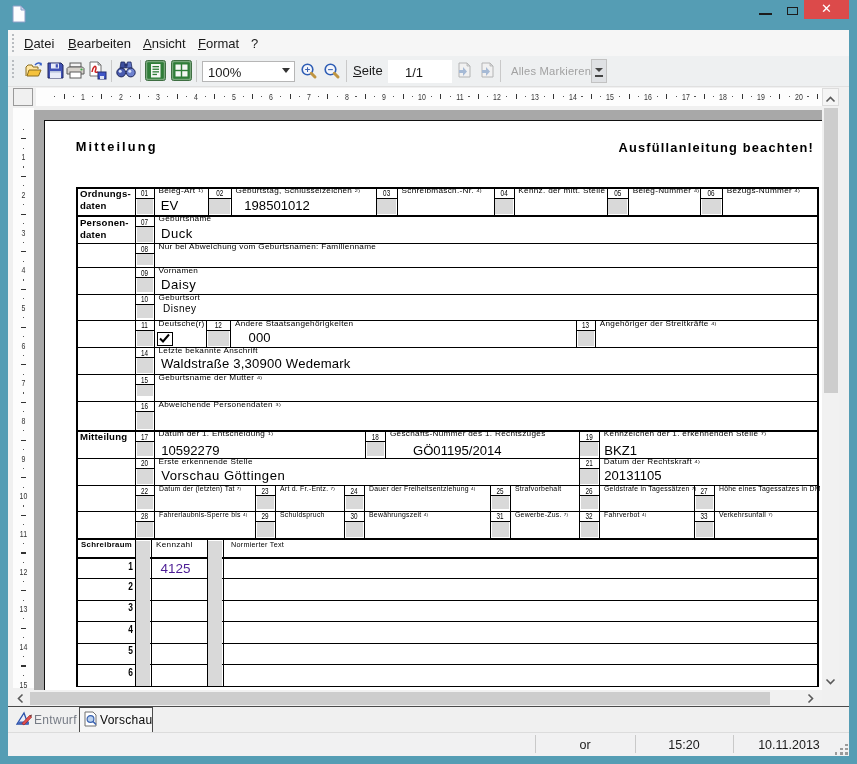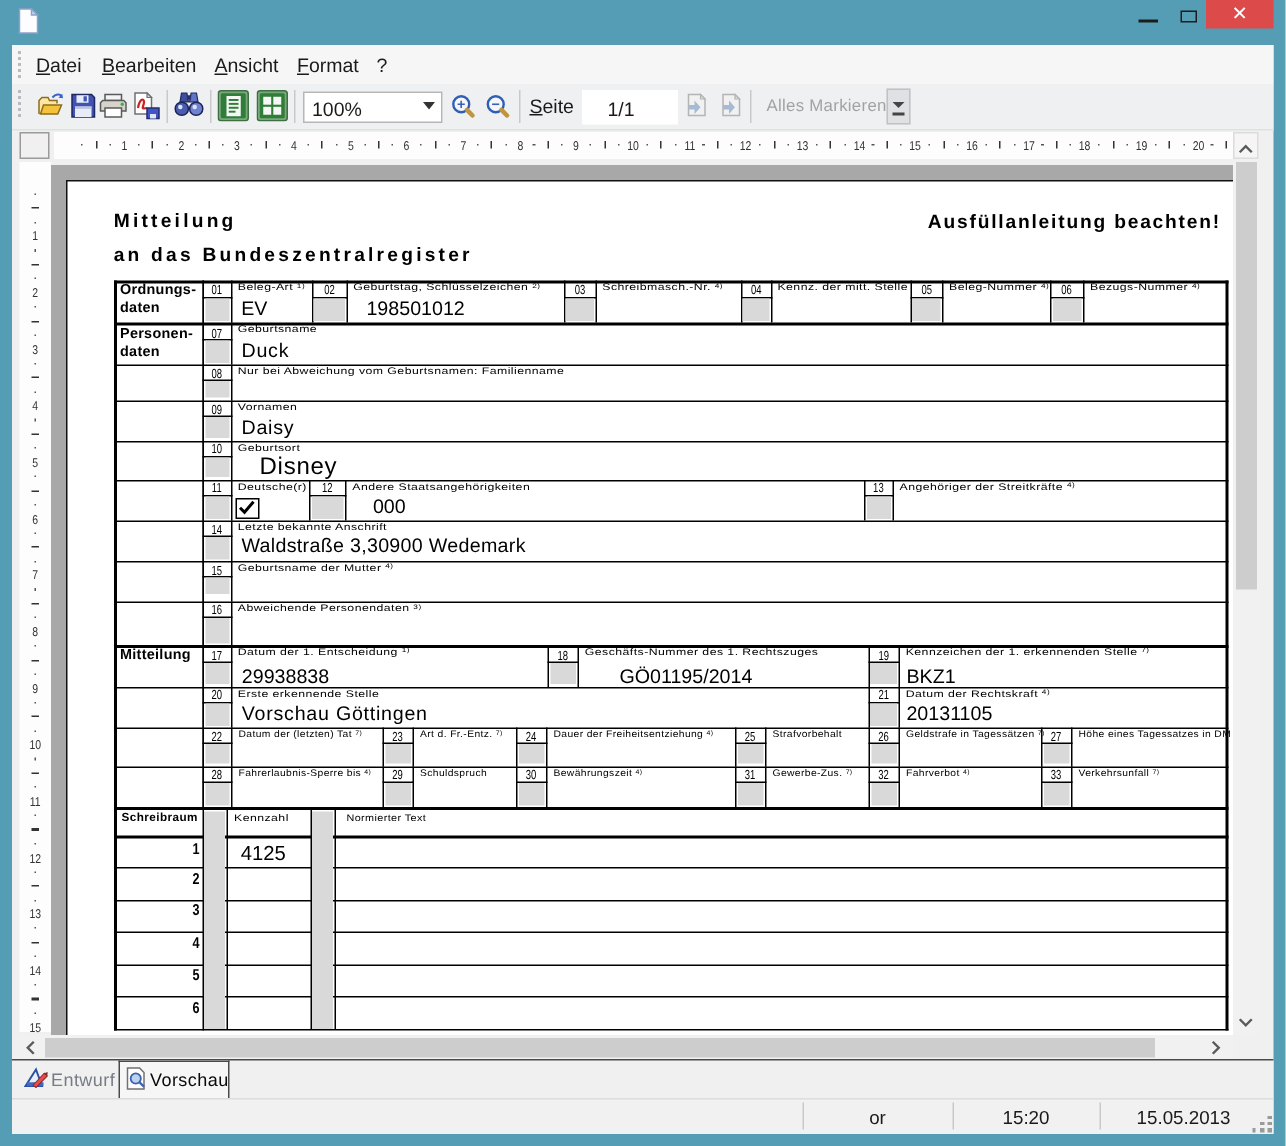--- a/index.html
+++ b/index.html
@@ -300,29 +300,28 @@
 <circle cx="6.5" cy="8" r="3.4" fill="#bcd2ee" stroke="#3a62b0" stroke-width="1.2"></circle>
 <line x1="9" y1="10.5" x2="12" y2="13.5" stroke="#3a62b0" stroke-width="1.6"></line>
     </svg>
 <div style="position:absolute;left:100px;top:712.8px;white-space:nowrap;font-size:12px;color:#0a0a0a;letter-spacing:0.3px;">Vorschau</div>
 <div style="position:absolute;left:8px;top:732px;width:841px;height:24px;background:#f1f1f2;border-top:1px solid #dcdcdc;box-sizing:border-box;"></div>
 <div style="position:absolute;left:535px;top:735px;width:1px;height:18px;background:#c9c9c9;"></div>
 <div style="position:absolute;left:635px;top:735px;width:1px;height:18px;background:#c9c9c9;"></div>
 <div style="position:absolute;left:733px;top:735px;width:1px;height:18px;background:#c9c9c9;"></div>
 <div style="position:absolute;left:535px;top:738px;white-space:nowrap;width:100px;text-align:center;font-size:12.5px;color:#1a1a1a;">or</div>
 <div style="position:absolute;left:635px;top:738px;white-space:nowrap;width:98px;text-align:center;font-size:12.5px;color:#1a1a1a;">15:20</div>
-<div style="position:absolute;left:733px;top:738px;white-space:nowrap;width:112px;text-align:center;font-size:12.5px;color:#1a1a1a;">15.05.2013</div>
+<div style="position:absolute;left:733px;top:738px;white-space:nowrap;width:112px;text-align:center;font-size:12.5px;color:#1a1a1a;">10.11.2013</div>
 <div style="position:absolute;left:835.0px;top:752.3px;width:2.4px;height:2.4px;background:#9a9a9a;"></div>
 <div style="position:absolute;left:840.2px;top:747.9px;width:2.4px;height:2.4px;background:#9a9a9a;"></div>
 <div style="position:absolute;left:840.2px;top:752.3px;width:2.4px;height:2.4px;background:#9a9a9a;"></div>
 <div style="position:absolute;left:845.4px;top:743.5px;width:2.4px;height:2.4px;background:#9a9a9a;"></div>
 <div style="position:absolute;left:845.4px;top:747.9px;width:2.4px;height:2.4px;background:#9a9a9a;"></div>
 <div style="position:absolute;left:845.4px;top:752.3px;width:2.4px;height:2.4px;background:#9a9a9a;"></div>
 <div style="position:absolute;left:75.8px;top:139.2px;white-space:nowrap;font-size:12.8px;font-weight:bold;color:#000;letter-spacing:2.15px;">Mitteilung</div>
-<div style="position:absolute;left:75.8px;top:162.2px;white-space:nowrap;font-size:12.8px;font-weight:bold;color:#000;letter-spacing:2.15px;">an das Bundeszentralregister</div>
 <div style="position:absolute;left:614px;top:139.6px;width:200px;text-align:right;font-size:12.8px;font-weight:bold;color:#000;letter-spacing:1.2px;white-space:nowrap;">Ausfüllanleitung beachten!</div>
 <div style="position:absolute;left:75.5px;top:186.5px;width:743.5px;height:2px;background:#000;"></div>
 <div style="position:absolute;left:75.5px;top:215px;width:743.5px;height:2px;background:#000;"></div>
 <div style="position:absolute;left:75.5px;top:243px;width:743.5px;height:1px;background:#000;"></div>
 <div style="position:absolute;left:75.5px;top:267px;width:743.5px;height:1px;background:#000;"></div>
 <div style="position:absolute;left:75.5px;top:293.5px;width:743.5px;height:1px;background:#000;"></div>
 <div style="position:absolute;left:75.5px;top:319.5px;width:743.5px;height:1px;background:#000;"></div>
 <div style="position:absolute;left:75.5px;top:347px;width:743.5px;height:1px;background:#000;"></div>
 <div style="position:absolute;left:75.5px;top:374px;width:743.5px;height:1px;background:#000;"></div>
 <div style="position:absolute;left:75.5px;top:400.5px;width:743.5px;height:1px;background:#000;"></div>
@@ -402,21 +401,21 @@
 <div style="position:absolute;left:136.5px;top:278.3px;width:16.5px;height:14.0px;background:#d9d9d9;"></div>
 <div style="position:absolute;left:135px;top:268.6px;white-space:nowrap;width:19px;text-align:center;font-size:8.8px;transform:scaleX(.72);line-height:1;">09</div>
 <div style="position:absolute;left:158.5px;top:268.4px;white-space:nowrap;font-size:8.2px;letter-spacing:0.3px;transform:scale(1.0,.78);transform-origin:0 0;line-height:1.1;">Vornamen</div>
 <div style="position:absolute;left:161px;top:277.9px;white-space:nowrap;font-size:13.1px;color:#000;line-height:1;letter-spacing:0.5px;">Daisy</div>
 <div style="position:absolute;left:135px;top:293.5px;width:1px;height:26.0px;background:#000;"></div>
 <div style="position:absolute;left:154px;top:293.5px;width:1px;height:26.0px;background:#000;"></div>
 <div style="position:absolute;left:135px;top:303.8px;width:20px;height:1px;background:#000;"></div>
 <div style="position:absolute;left:136.5px;top:304.8px;width:16.5px;height:13.5px;background:#d9d9d9;"></div>
 <div style="position:absolute;left:135px;top:295.1px;white-space:nowrap;width:19px;text-align:center;font-size:8.8px;transform:scaleX(.72);line-height:1;">10</div>
 <div style="position:absolute;left:158.5px;top:294.9px;white-space:nowrap;font-size:8.2px;letter-spacing:0.3px;transform:scale(1.0,.78);transform-origin:0 0;line-height:1.1;">Geburtsort</div>
-<div style="position:absolute;left:173px;top:303.9px;white-space:nowrap;font-size:16px;color:#000;line-height:1;letter-spacing:0.5px;">Disney</div>
+<div style="position:absolute;left:163px;top:303.9px;white-space:nowrap;font-size:10px;color:#000;line-height:1;letter-spacing:0.5px;">Disney</div>
 <div style="position:absolute;left:135px;top:319.5px;width:1px;height:27.5px;background:#000;"></div>
 <div style="position:absolute;left:154px;top:319.5px;width:1px;height:27.5px;background:#000;"></div>
 <div style="position:absolute;left:135px;top:329.8px;width:20px;height:1px;background:#000;"></div>
 <div style="position:absolute;left:136.5px;top:330.8px;width:16.5px;height:15.0px;background:#d9d9d9;"></div>
 <div style="position:absolute;left:135px;top:321.1px;white-space:nowrap;width:19px;text-align:center;font-size:8.8px;transform:scaleX(.72);line-height:1;">11</div>
 <div style="position:absolute;left:158.5px;top:320.9px;white-space:nowrap;font-size:8.2px;letter-spacing:0.3px;transform:scale(1.0,.78);transform-origin:0 0;line-height:1.1;">Deutsche(r)</div>
 <div style="position:absolute;left:156.5px;top:331.5px;width:16px;height:14px;border:1.6px solid #000;box-sizing:border-box;background:#fff;"></div>
 <svg style="position:absolute;left:158px;top:333px;" width="13" height="11" viewBox="0 0 13 11">
       <path d="M2 5.5 L5 8.5 L11 1.5" fill="none" stroke="#000" stroke-width="2"></path>
     </svg>
@@ -452,21 +451,21 @@
 <div style="position:absolute;left:135px;top:402.1px;white-space:nowrap;width:19px;text-align:center;font-size:8.8px;transform:scaleX(.72);line-height:1;">16</div>
 <div style="position:absolute;left:158.5px;top:401.9px;white-space:nowrap;font-size:8.2px;letter-spacing:0.3px;transform:scale(1.0,.78);transform-origin:0 0;line-height:1.1;">Abweichende Personendaten <sup>3)</sup></div>
 <div style="position:absolute;left:161px;top:356.79999999999995px;white-space:nowrap;font-size:13.1px;color:#000;line-height:1;letter-spacing:0.2px;">Waldstraße 3,30900 Wedemark</div>
 <div style="position:absolute;left:80px;top:432.4px;white-space:nowrap;font-size:9.6px;font-weight:bold;letter-spacing:0.2px;line-height:1;">Mitteilung</div>
 <div style="position:absolute;left:135px;top:430px;width:1px;height:27.5px;background:#000;"></div>
 <div style="position:absolute;left:154px;top:430px;width:1px;height:27.5px;background:#000;"></div>
 <div style="position:absolute;left:135px;top:441.3px;width:20px;height:1px;background:#000;"></div>
 <div style="position:absolute;left:136.5px;top:442.3px;width:16.5px;height:14.0px;background:#d9d9d9;"></div>
 <div style="position:absolute;left:135px;top:432.6px;white-space:nowrap;width:19px;text-align:center;font-size:8.8px;transform:scaleX(.72);line-height:1;">17</div>
 <div style="position:absolute;left:158.5px;top:431.4px;white-space:nowrap;font-size:8.2px;letter-spacing:0.3px;transform:scale(1.0,.78);transform-origin:0 0;line-height:1.1;">Datum der 1. Entscheidung <sup>1)</sup></div>
-<div style="position:absolute;left:161.2px;top:444.0px;white-space:nowrap;font-size:13.1px;color:#000;line-height:1;letter-spacing:0.0px;">29938838</div>
+<div style="position:absolute;left:161.2px;top:444.0px;white-space:nowrap;font-size:13.1px;color:#000;line-height:1;letter-spacing:0.0px;">10592279</div>
 <div style="position:absolute;left:365px;top:430px;width:1px;height:27.5px;background:#000;"></div>
 <div style="position:absolute;left:385.4px;top:430px;width:1px;height:27.5px;background:#000;"></div>
 <div style="position:absolute;left:365px;top:441.3px;width:21.399999999999977px;height:1px;background:#000;"></div>
 <div style="position:absolute;left:366.5px;top:442.3px;width:17.899999999999977px;height:14.0px;background:#d9d9d9;"></div>
 <div style="position:absolute;left:365px;top:432.6px;white-space:nowrap;width:20.399999999999977px;text-align:center;font-size:8.8px;transform:scaleX(.72);line-height:1;">18</div>
 <div style="position:absolute;left:389.9px;top:431.4px;white-space:nowrap;font-size:8.2px;letter-spacing:0.3px;transform:scale(1.0,.78);transform-origin:0 0;line-height:1.1;">Geschäfts-Nummer des 1. Rechtszuges</div>
 <div style="position:absolute;left:413px;top:444.0px;white-space:nowrap;font-size:13.1px;color:#000;line-height:1;letter-spacing:0.0px;">GÖ01195/2014</div>
 <div style="position:absolute;left:578.9px;top:430px;width:1px;height:27.5px;background:#000;"></div>
 <div style="position:absolute;left:599.3px;top:430px;width:1px;height:27.5px;background:#000;"></div>
 <div style="position:absolute;left:578.9px;top:441.3px;width:21.399999999999977px;height:1px;background:#000;"></div>
@@ -567,13 +566,13 @@
 <div style="position:absolute;left:222.5px;top:540px;width:1px;height:145.5px;background:#000;"></div>
 <div style="position:absolute;left:81px;top:540.6px;white-space:nowrap;font-size:7.8px;font-weight:bold;letter-spacing:0.3px;line-height:1;">Schreibraum</div>
 <div style="position:absolute;left:156.0px;top:541.6px;white-space:nowrap;font-size:8.2px;letter-spacing:0.3px;transform:scale(1.0,.78);transform-origin:0 0;line-height:1.1;">Kennzahl</div>
 <div style="position:absolute;left:231.0px;top:541.6px;white-space:nowrap;font-size:8.2px;letter-spacing:0.3px;transform:scale(0.88,.78);transform-origin:0 0;line-height:1.1;">Normierter Text</div>
 <div style="position:absolute;left:105px;top:560.8px;white-space:nowrap;width:28px;text-align:right;font-size:10.5px;font-weight:bold;transform:scaleX(.8);transform-origin:100% 0;line-height:1;">1</div>
 <div style="position:absolute;left:105px;top:580.8px;white-space:nowrap;width:28px;text-align:right;font-size:10.5px;font-weight:bold;transform:scaleX(.8);transform-origin:100% 0;line-height:1;">2</div>
 <div style="position:absolute;left:105px;top:602.3px;white-space:nowrap;width:28px;text-align:right;font-size:10.5px;font-weight:bold;transform:scaleX(.8);transform-origin:100% 0;line-height:1;">3</div>
 <div style="position:absolute;left:105px;top:623.8px;white-space:nowrap;width:28px;text-align:right;font-size:10.5px;font-weight:bold;transform:scaleX(.8);transform-origin:100% 0;line-height:1;">4</div>
 <div style="position:absolute;left:105px;top:645.3px;white-space:nowrap;width:28px;text-align:right;font-size:10.5px;font-weight:bold;transform:scaleX(.8);transform-origin:100% 0;line-height:1;">5</div>
 <div style="position:absolute;left:105px;top:666.8px;white-space:nowrap;width:28px;text-align:right;font-size:10.5px;font-weight:bold;transform:scaleX(.8);transform-origin:100% 0;line-height:1;">6</div>
-<div style="position:absolute;left:160.5px;top:562.4px;white-space:nowrap;font-size:13.5px;color:#000000;line-height:1;letter-spacing:0.0px;">4125</div>
+<div style="position:absolute;left:160.5px;top:562.4px;white-space:nowrap;font-size:13.5px;color:#4c1d95;line-height:1;letter-spacing:0.0px;">4125</div>
 </div>
 </body></html>

